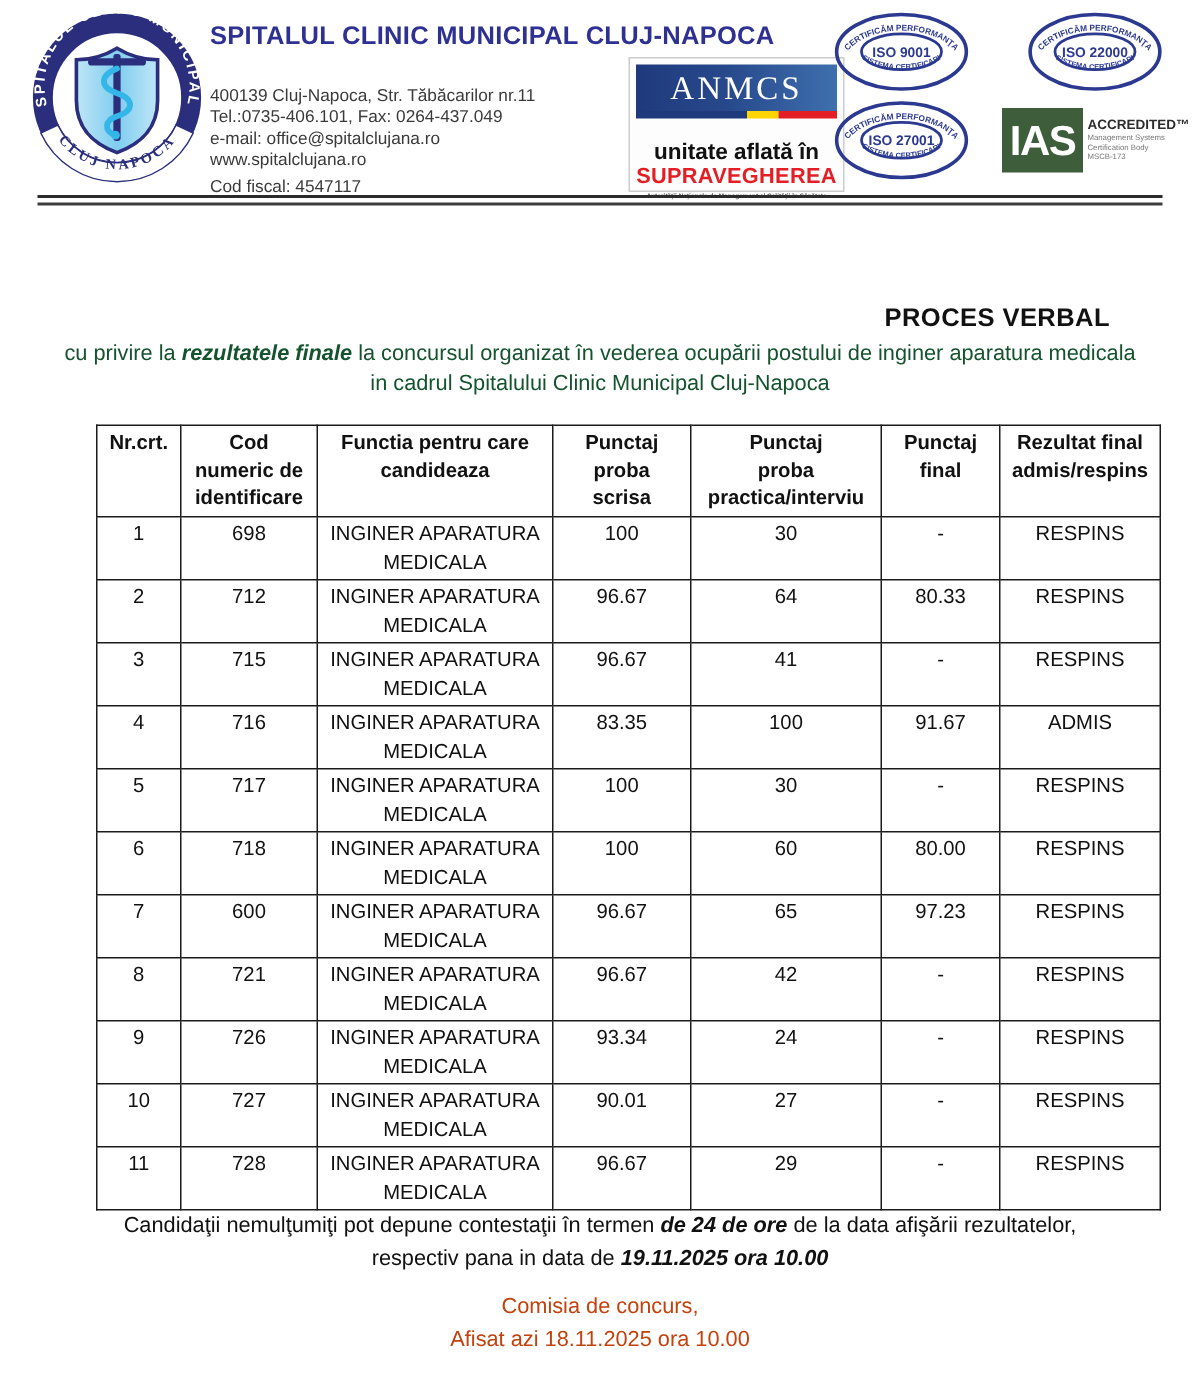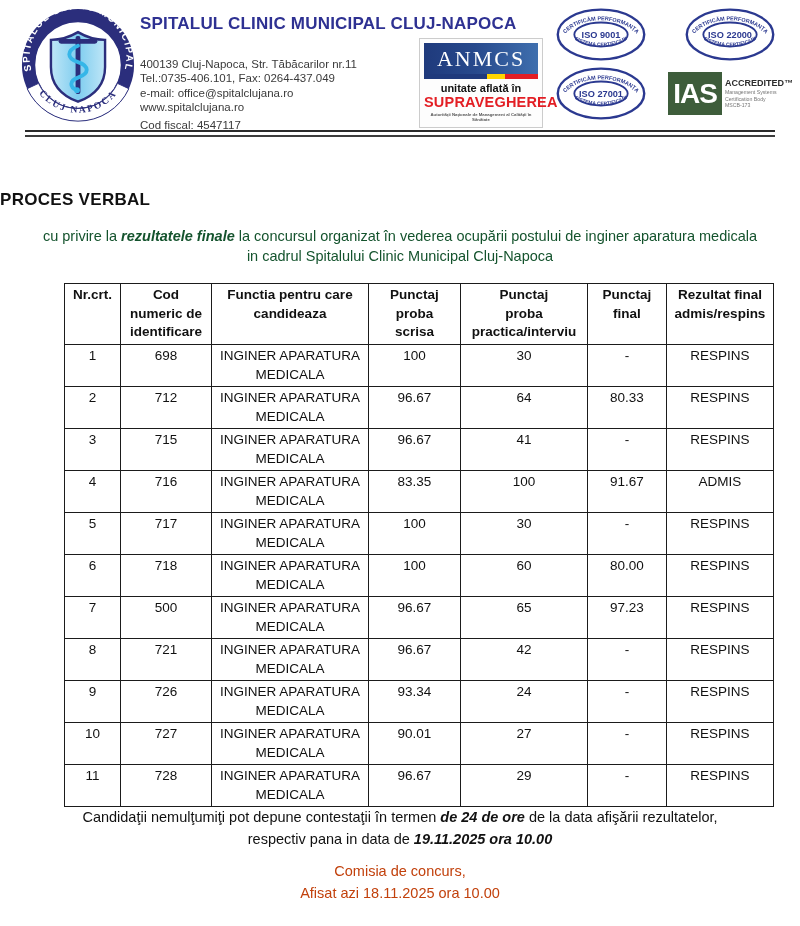--- a/index.html
+++ b/index.html
@@ -7,48 +7,48 @@
         font-family:"Liberation Sans",sans-serif;color:#1a1a1a;}
 
   
   .letterhead{position:absolute;top:0;left:0;width:800px;height:132px;}
   .logo{position:absolute;left:20px;top:6px;width:116px;height:118px;}
   .org-name{position:absolute;left:140px;top:14px;width:450px;
             font-size:17px;font-weight:bold;color:#2e3192;letter-spacing:.2px;}
   .contact{position:absolute;left:140px;top:57px;font-size:11.5px;line-height:14.4px;color:#3a3a3a;}
   .contact div:last-child{margin-top:3px;}
 
-  .anmcs{position:absolute;left:419px;top:38px;width:124px;height:90px;border:1px solid #cccccc;
+  .anmcs{position:absolute;left:419px;top:38px;width:144px;height:90px;border:1px solid #cccccc;
          background:#fdfdfd;box-sizing:border-box;padding:4px 4px 2px;text-align:center;}
   .anmcs-bar{height:31px;background:linear-gradient(90deg,#1f3a7c 0%,#27498c 45%,#3f6fae 100%);
              color:#fff;font-family:"Liberation Serif",serif;font-size:22px;letter-spacing:2px;
              display:flex;align-items:center;justify-content:center;}
   .tricolor{height:5px;display:flex;}
   .tricolor .b{flex:0 0 55%;background:#1f3a7c;}
   .tricolor .y{flex:0 0 16%;background:#ffd500;}
   .tricolor .r{flex:1;background:#e31e24;}
-  .anmcs-l1{font-size:11px;font-weight:bold;margin-top:3px;color:#111;}
+  .anmcs-l1{font-size:15px;font-weight:bold;margin-top:14px;color:#111;}
   .anmcs-l2{font-size:14.5px;font-weight:bold;color:#e31e24;letter-spacing:.2px;}
   .anmcs-l3{font-size:4.3px;font-weight:bold;color:#555;margin-top:2px;}
 
   .cert-grid{position:absolute;left:540px;top:6px;width:254px;display:grid;
              grid-template-columns:1fr 1fr;gap:2px 4px;align-items:center;justify-items:center;}
   .iso-badge{width:92px;height:57px;}
   .ias{display:flex;align-items:center;gap:3px;width:100%;padding-left:2px;}
   .ias-box{width:54px;height:43px;background:#3e5d3b;color:#fff;display:flex;align-items:center;
            justify-content:center;font-size:28px;font-weight:bold;letter-spacing:-1px;}
   .ias-text{display:flex;flex-direction:column;line-height:6.5px;}
   .ias-acc{font-size:9px;font-weight:bold;color:#2d2d2d;line-height:11px;}
   .ias-sub{font-size:5.2px;color:#777;}
 
   .rule-double{position:absolute;top:130px;left:25px;width:750px;height:3px;
                border-top:2.5px solid #2b2b2b;border-bottom:2px solid #3c3c3c;}
 
   
-  .doc-title{position:absolute;top:190px;left:0;width:740px;margin:0;text-align:left;
+  .doc-title{position:absolute;top:202px;left:0;width:740px;margin:0;text-align:right;
              font-size:17px;font-weight:bold;letter-spacing:.3px;color:#111;}
   .intro{position:absolute;top:226px;left:18px;width:764px;margin:0;text-align:center;
          font-size:14.5px;line-height:20px;color:#14532d;}
   .em{font-weight:bold;font-style:italic;}
 
   table.results{position:absolute;top:283px;left:64px;width:709px;border-collapse:collapse;
                 table-layout:fixed;}
   .results th,.results td{border:1.6px solid #1b1b1b;text-align:center;vertical-align:top;
                 padding:2px 2px;font-size:13.5px;line-height:18.5px;white-space:pre-line;
                 overflow:hidden;color:#111;}
@@ -264,21 +264,21 @@
           <td>718</td>
           <td>INGINER APARATURA
 MEDICALA</td>
           <td>100</td>
           <td>60</td>
           <td>80.00</td>
           <td>RESPINS</td>
         </tr>
         <tr>
           <td>7</td>
-          <td>500</td>
+          <td>600</td>
           <td>INGINER APARATURA
 MEDICALA</td>
           <td>96.67</td>
           <td>65</td>
           <td>97.23</td>
           <td>RESPINS</td>
         </tr>
         <tr>
           <td>8</td>
           <td>721</td>

